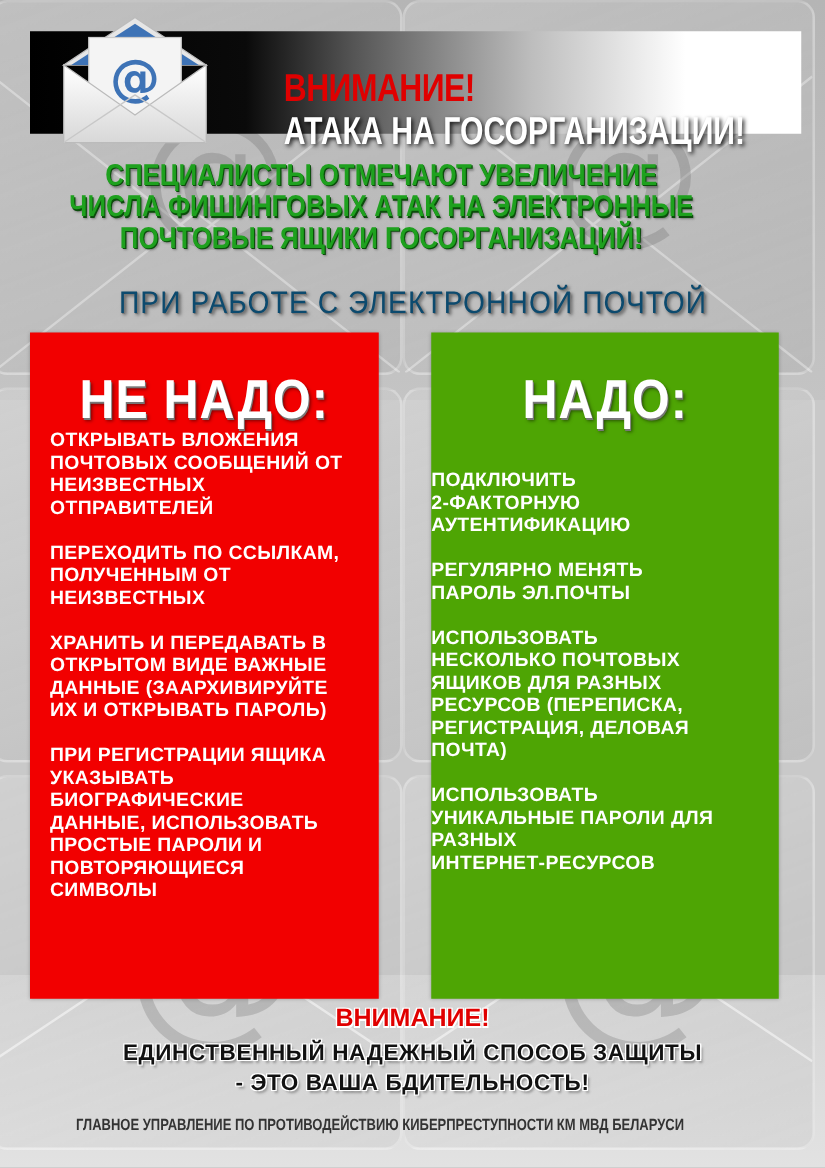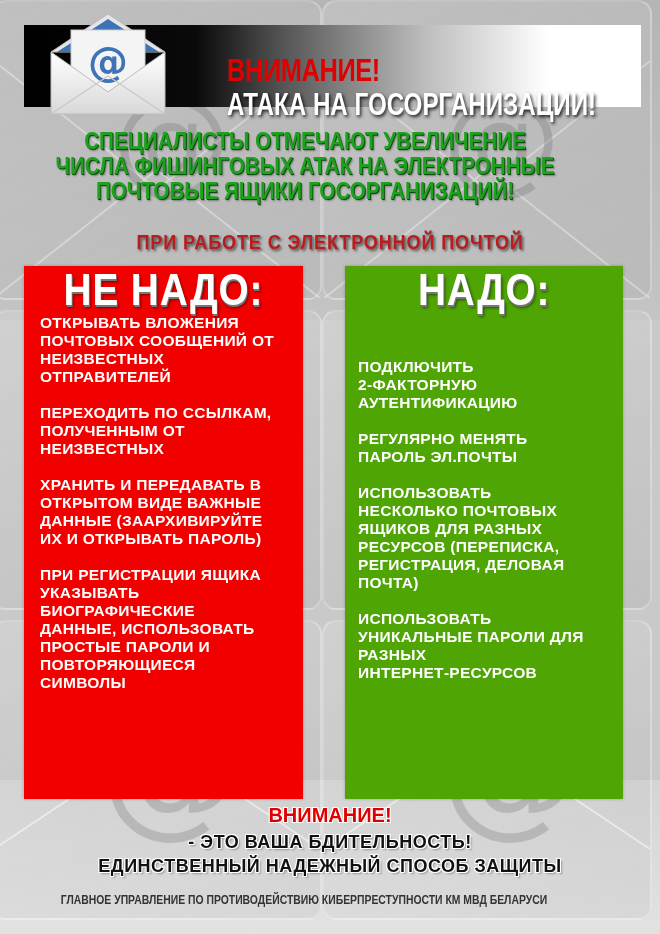--- a/index.html
+++ b/index.html
@@ -51,42 +51,42 @@
       position: absolute; left: 0; width: 610px; top: 128px;
       text-align: center;
       font-weight: bold; font-size: 24px; line-height: 25px;
       color: #1ea11e;
       text-shadow: 1px 1px 0 #0b4d0b, 2px 2px 2px rgba(0,0,0,0.35);
     }
     .green-heading div { transform: scaleX(0.86); }
     .subheading {
       position: absolute; left: 0; width: 660px; top: 228px;
       text-align: center;
-      font-weight: bold; font-size: 20px; line-height: 28px;
-      color: #b91c1c; letter-spacing: 1px;
+      font-weight: normal; font-size: 25px; line-height: 28px;
+      color: #0c4a6e; letter-spacing: 1px;
       text-shadow: 1px 1px 0 #777, 2px 2px 3px rgba(0,0,0,0.6);
     }
     .subheading span { display:inline-block; transform: scaleX(0.9); }
 
     .panel {
       position: absolute; top: 266px; height: 533px;
       color: #fff;
       box-shadow: 0 0 3px rgba(0,0,0,0.25);
     }
     .panel.red { left: 24px; width: 279px; background: #f20000; }
     .panel.green { left: 345px; width: 278px; background: #4ea504; }
     .panel-title {
       font-weight: bold; font-size: 44px; line-height: 48px;
-      text-align: center; 
+      text-align: center; margin-top: 30px;
       text-shadow: 1px 2px 0 #777, 2px 3px 3px rgba(0,0,0,0.5);
       letter-spacing: 1px;
     }
     .panel-title span { display:inline-block; transform: scaleX(0.88); }
     .items { list-style: none; padding: 0 10px 0 16px; }
-    .panel.green .items { padding-left: 13px; margin-top: 44px; }
+    .panel.green .items { padding-left: 0; margin-top: 32px; }
     .items li {
       font-weight: bold; font-size: 15.5px; line-height: 18px;
       margin-bottom: 18px; letter-spacing: 0.3px;
       white-space: pre-line;
     }
 
     .footer-warn {
       position: absolute; left: 0; width: 660px; top: 804px;
       text-align: center; font-weight: bold; font-size: 20px; line-height: 22px;
       color: #e00000;
@@ -209,18 +209,18 @@
 ПОЧТА)</li>
     <li>ИСПОЛЬЗОВАТЬ
 УНИКАЛЬНЫЕ ПАРОЛИ ДЛЯ
 РАЗНЫХ
 ИНТЕРНЕТ-РЕСУРСОВ</li>
   </ul>
 </div>
 
 <div class="footer-warn">ВНИМАНИЕ!</div>
 <div class="footer-msg">
+  <div>ЕДИНСТВЕННЫЙ НАДЕЖНЫЙ СПОСОБ ЗАЩИТЫ</div>
   <div>- ЭТО ВАША БДИТЕЛЬНОСТЬ!</div>
-  <div>ЕДИНСТВЕННЫЙ НАДЕЖНЫЙ СПОСОБ ЗАЩИТЫ</div>
 </div>
 <div class="footer-org">
   <span>ГЛАВНОЕ УПРАВЛЕНИЕ ПО ПРОТИВОДЕЙСТВИЮ КИБЕРПРЕСТУПНОСТИ КМ МВД БЕЛАРУСИ</span>
 </div>
 
 </body></html>

